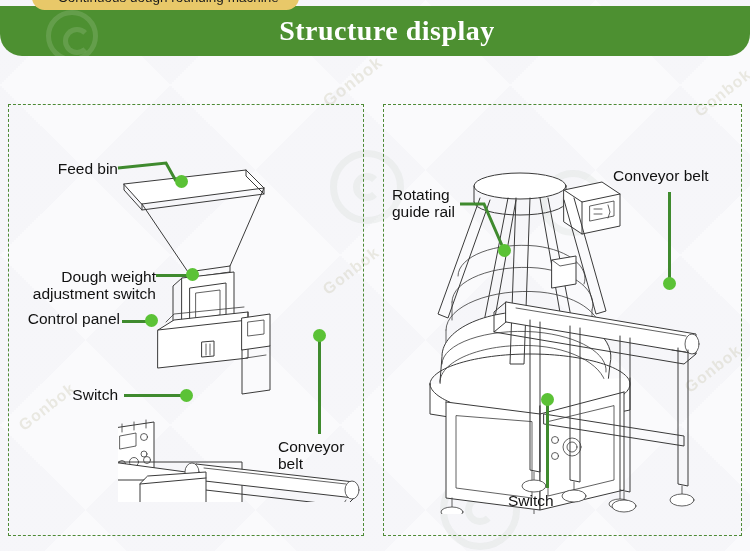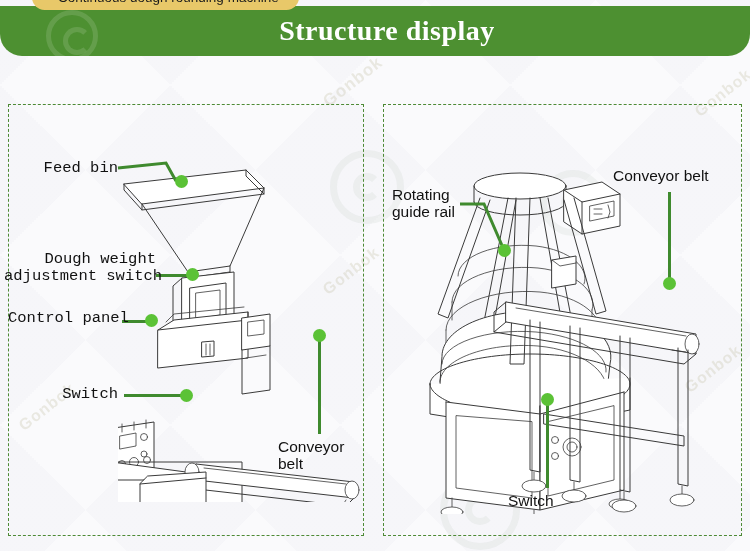--- a/index.html
+++ b/index.html
@@ -129,21 +129,21 @@
 
   
   .callout {
     position: absolute;
     font-size: 15.5px;
     color: #111111;
     line-height: 1.12;
     white-space: pre;
     z-index: 6;
   }
-  .callout.ta-right { text-align: right; font-family: Liberation Mono, monospace; }
+  .callout.ta-right { text-align: right; }
   .callout.ta-center { text-align: left; }
 
   .leader {
     position: absolute;
     background: #3f8a2e;
     z-index: 5;
   }
   .leader.h { height: 3px; }
   .leader.v { width: 3px; }
 
@@ -271,21 +271,21 @@
   <path class="fillw" d="M22 322 L22 378 L88 378 L88 310 L30 314 Z"></path>
   <path d="M22 322 L88 316"></path>
 </svg>
 
 <div class="callout ta-right" style="left:18px; top:160px; width:100px;">Feed bin</div>
 <svg class="leader-svg" style="left:118px; top:163px;" width="70" height="30">
   <path d="M0 5 L48 0 L58 18"></path>
 </svg>
 <div class="dot" style="left:175px; top:175px;"></div>
 
-<div class="callout ta-right" style="left:4px; top:251px; width:152px;">Dough weight
+<div class="callout ta-right" style="left:4px; top:268px; width:152px;">Dough weight
 adjustment switch</div>
 <div class="leader h" style="left:156px; top:274px; width:36px;"></div>
 <div class="dot" style="left:186px; top:268px;"></div>
 
 <div class="callout ta-right" style="left:8px; top:310px; width:112px;">Control panel</div>
 <div class="leader h" style="left:122px; top:320px; width:28px;"></div>
 <div class="dot" style="left:145px; top:314px;"></div>
 
 <div class="callout ta-right" style="left:56px; top:386px; width:62px;">Switch</div>
 <div class="leader h" style="left:124px; top:394px; width:60px;"></div>

